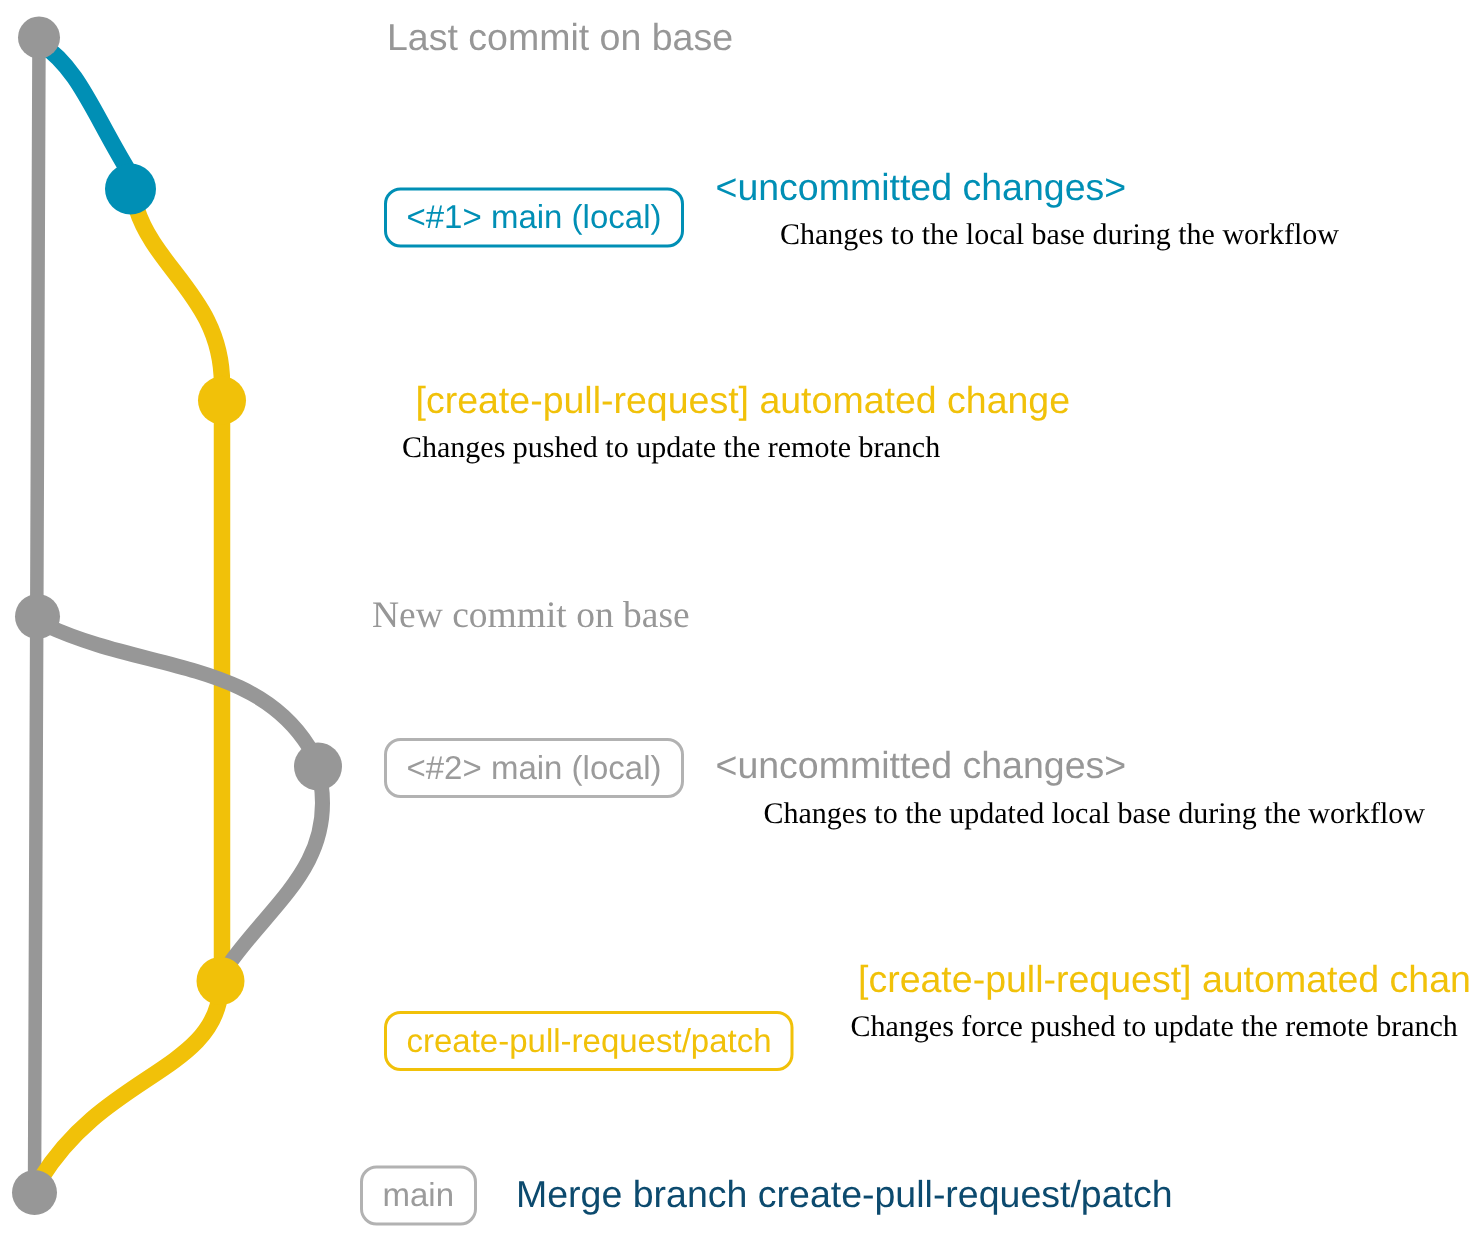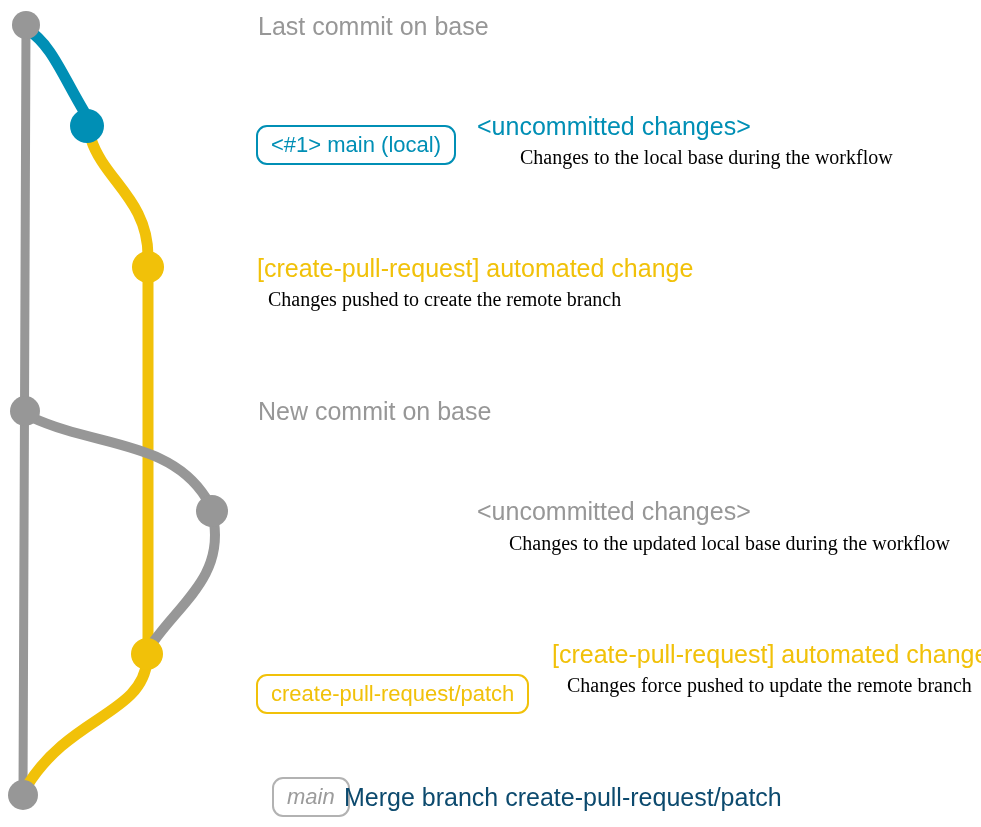--- a/index.html
+++ b/index.html
@@ -19,21 +19,21 @@
   .d-yellow { fill:#f1c109; }
 
   
   .anno, .heading, .note, .badge, .msg {
     position:absolute; white-space:nowrap; transform:translateY(-50%);
   }
   .anno    { font-size:25px; color:#979797; }
   .heading { font-size:25px; }
   .heading.blue   { color:#008fb5; }
   .heading.gray   { color:#979797; }
-  .heading.yellow { color:#f1c109; }
+  .heading.yellow { color:#f1c109;margin-left:20px; }
   .msg     { font-size:25px; color:#0c4a6e; }
   .note    { font-family:"Liberation Serif", serif; font-size:20px; color:#000000; }
 
   .badge {
     font-size:22px; line-height:1; padding:7px 13px;
     border:2px solid; border-radius:11px; background:#ffffff;
   }
   .badge.blue   { color:#008fb5; border-color:#008fb5; }
   .badge.gray   { color:#9b9b9b; border-color:#b2b2b2; }
   .badge.yellow { color:#f1c109; border-color:#f1c109;margin-top:39px; }
@@ -65,27 +65,28 @@
     <circle class="d-gray" cx="23" cy="795" r="15"></circle>
   </svg>
 
   <div class="anno" style="left:258px; top:26px;">Last commit on base</div>
 
   <div class="badge blue" style="left:256px; top:145px;">&lt;#1&gt; main (local)</div>
   <div class="heading blue" style="left:477px; top:126px;">&lt;uncommitted changes&gt;</div>
   <div class="note" style="left:488px; top:157px;margin-left:32px;">Changes to the local base during the workflow</div>
 
   <div class="heading yellow" style="left:257px; top:268px;">[create-pull-request] automated change</div>
-  <div class="note" style="left:268px; top:299px;">Changes pushed to create the remote branch</div>
+  <div class="note" style="left:268px; top:299px;">Changes pushed to update the remote branch</div>
 
-  <div class="anno" style="left:258px; top:411px;">New commit on base</div>
+  <div class="anno" style="left:248px; top:411px;font-family:Liberation Serif, serif;">New commit on base</div>
 
+  <div class="badge gray" style="left:256px; top:512px;">&lt;#2&gt; main (local)</div>
   <div class="heading gray" style="left:477px; top:511px;">&lt;uncommitted changes&gt;</div>
   <div class="note" style="left:509px; top:543px;">Changes to the updated local base during the workflow</div>
 
   <div class="badge yellow" style="left:256px; top:655px;">create-pull-request/patch</div>
   <div class="heading yellow" style="left:552px; top:654px;">[create-pull-request] automated change</div>
   <div class="note" style="left:567px; top:685px;">Changes force pushed to update the remote branch</div>
 
-  <div class="badge gray" style="left:272px; top:797px;font-style:italic;">main</div>
+  <div class="badge gray" style="left:240px; top:797px;">main</div>
   <div class="msg" style="left:344px; top:797px;">Merge branch create-pull-request/patch</div>
 
 </div>
 
 </body></html>

